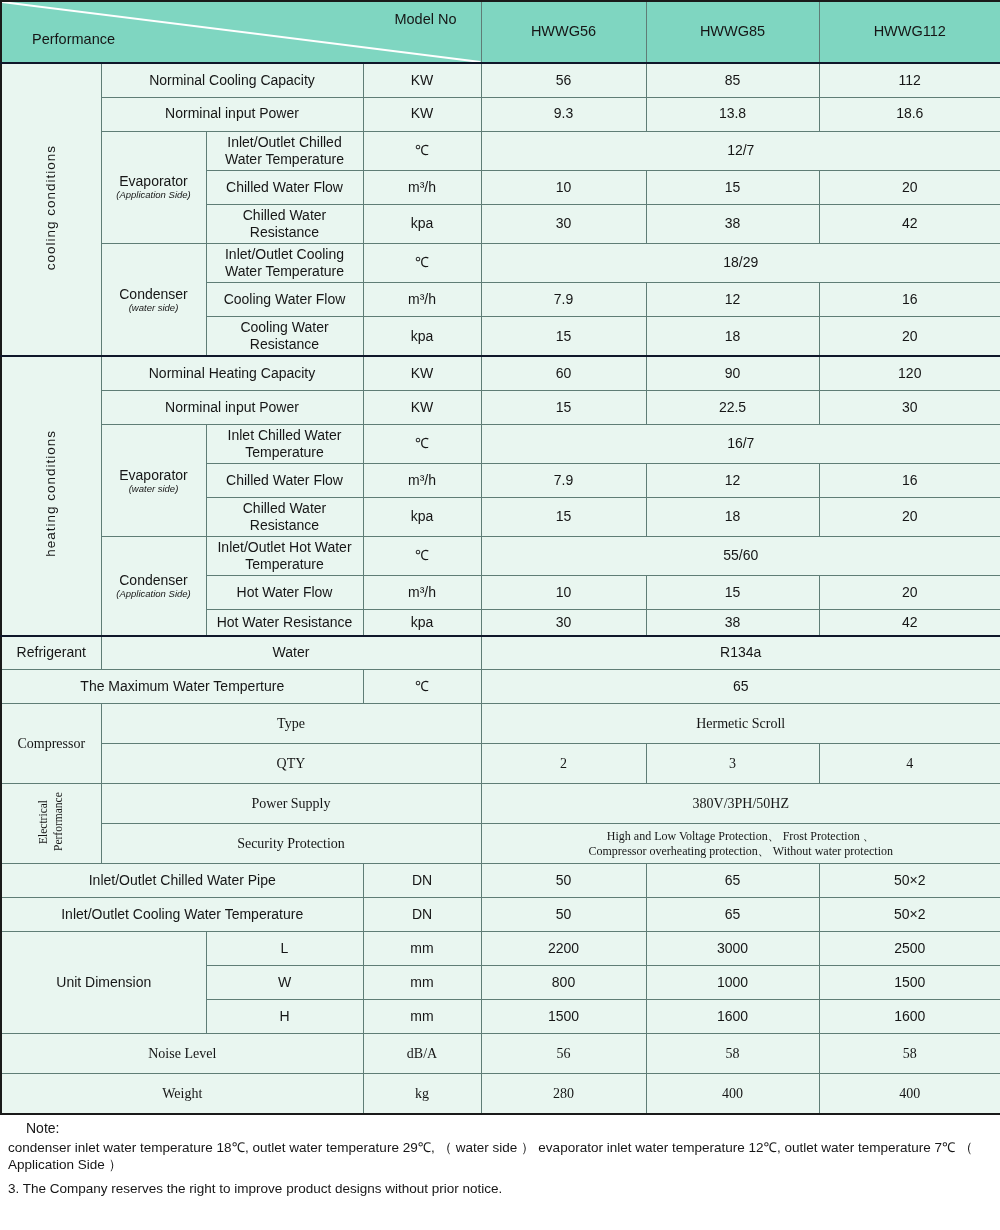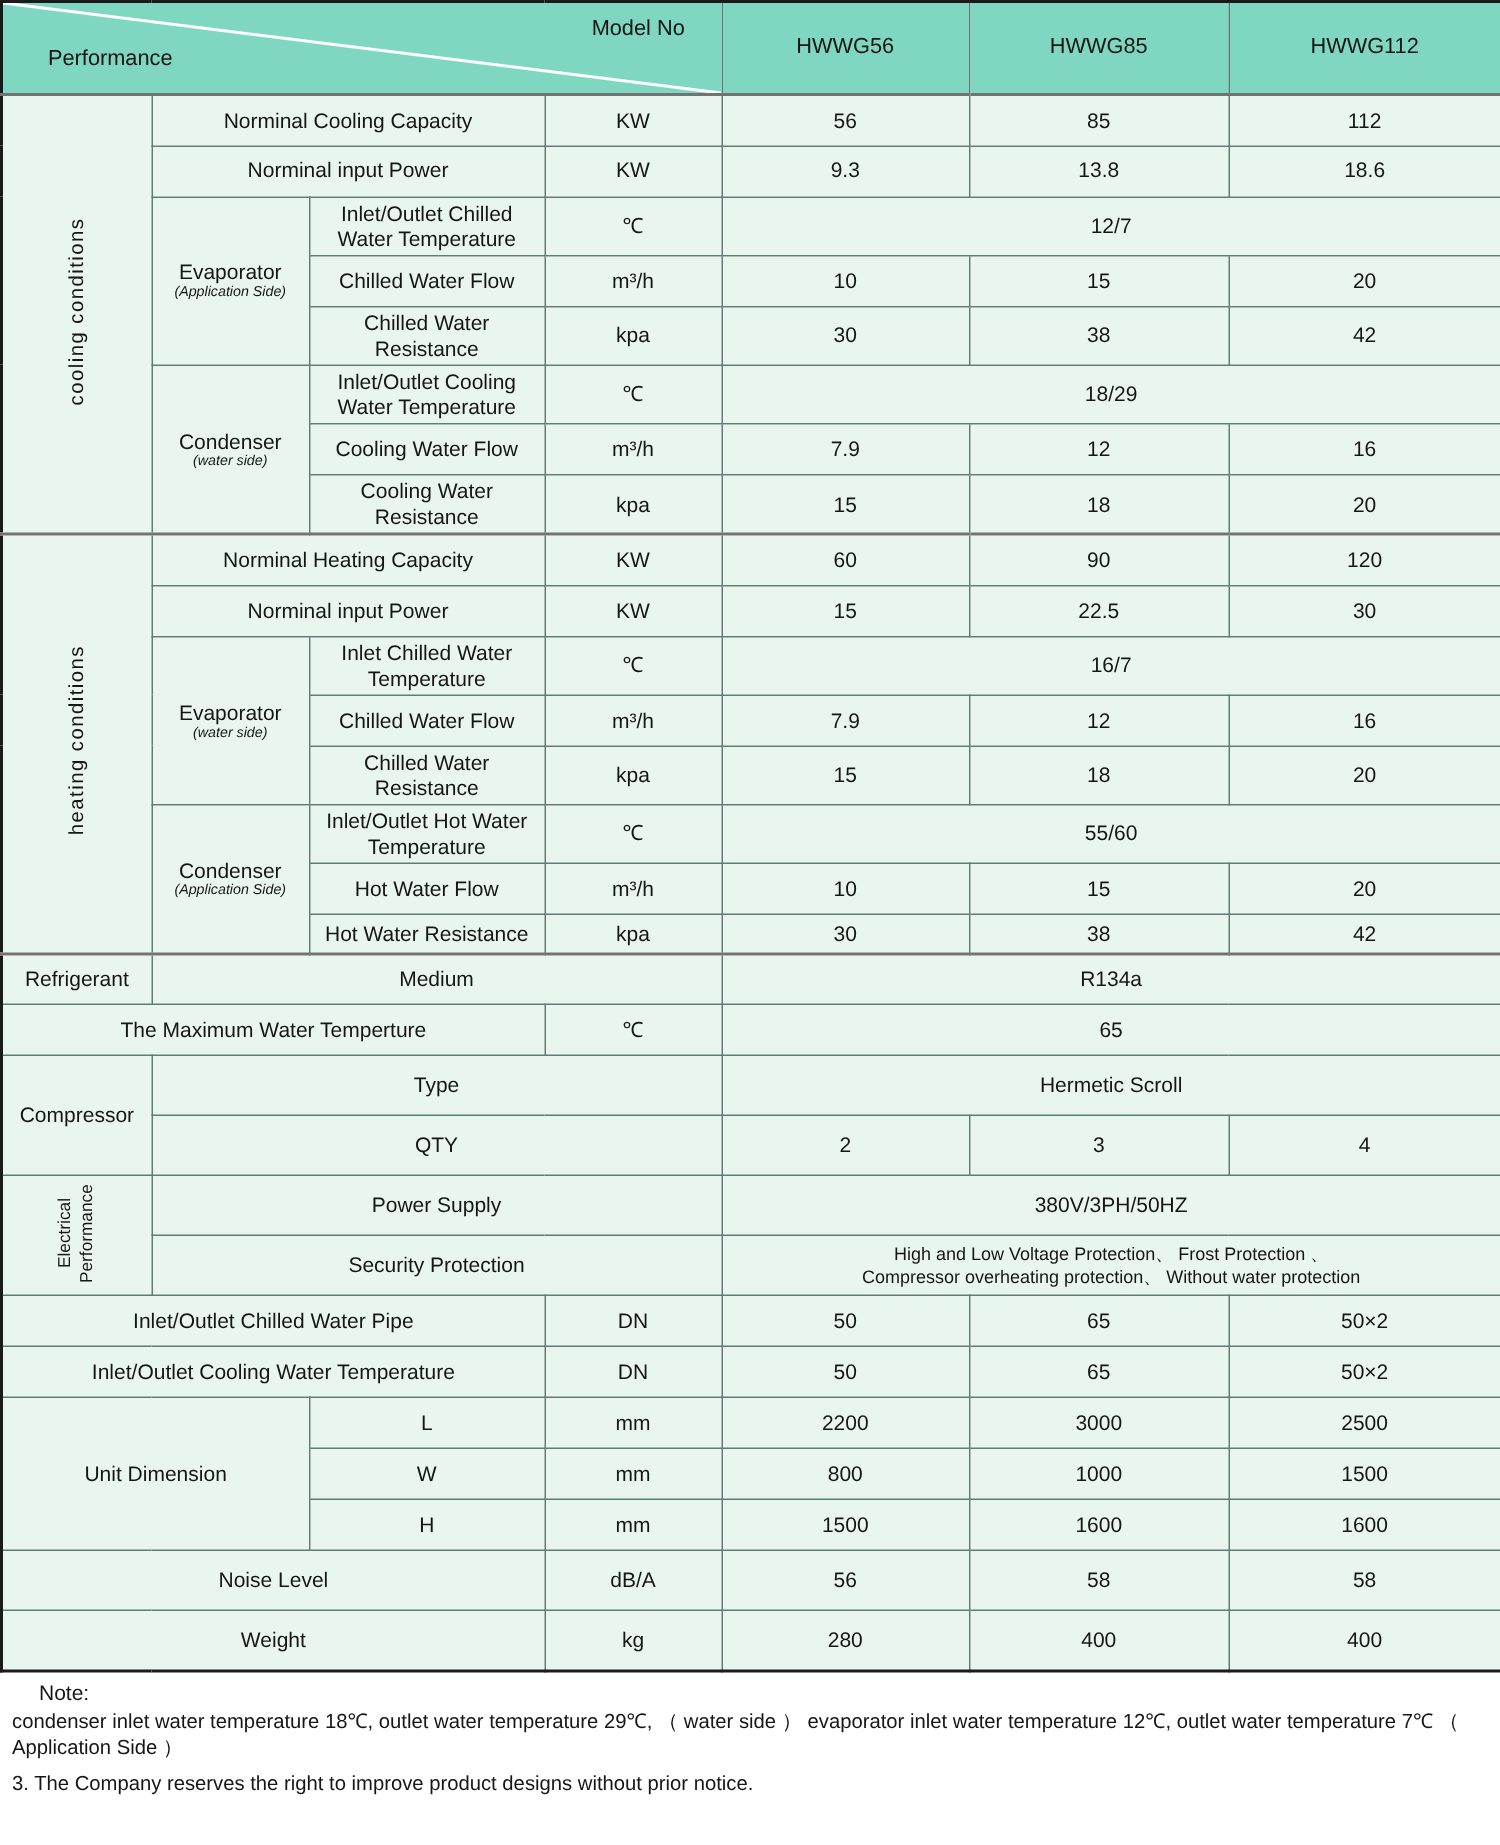--- a/index.html
+++ b/index.html
@@ -2,23 +2,23 @@
 <html><head>
 <meta charset="utf-8">
 <style>
   * { box-sizing: border-box; }
   body { margin: 0; background: #ffffff; font-family: "Liberation Sans", sans-serif; color: #161616; }
   .sheet { width: 1000px; }
   table { border-collapse: collapse; width: 1000px; table-layout: fixed; border: 2px solid #1a1a1a; }
   td { border: 1px solid #5f7d76; background: #e9f6f0; text-align: center; vertical-align: middle;
        font-size: 14px; padding: 2px 4px; height: 26px; line-height: 1.22; overflow: hidden; }
   tr.hdr td { background: #7fd6c1; height: 62px; font-size: 14.5px; }
-  tr.thick td { border-top: 2px solid #737373; }
+  tr.thick td { border-top: 2px solid #0f172a; }
   tr.r34 td { height: 34px; }
-  tr.r40 td { height: 40px; }
+  tr.r40 td { height: 40px; font-family: Liberation Serif, serif; }
   .diag { position: relative; padding: 12px; }
   .diag svg { position: absolute; left: 0; top: 0; width: 100%; height: 100%; display: block; }
   .corner-top { position: absolute; top: 9px; right: 24px; }
   .corner-bottom { position: absolute; left: 30px; bottom: 13px; text-align: right; }
   .vcell { padding: 0; }
   .vtext { display: inline-block; writing-mode: vertical-rl; transform: rotate(180deg);
            font-size: 13.5px; letter-spacing: 1px; line-height: 1.3; }
   .vtext.small { font-size: 11.5px; letter-spacing: 0; max-height: 78px; }
   .subnote { font-size: 9.5px; line-height: 1.1; font-style: italic; }
   .small2 { font-size: 12px; }
@@ -177,21 +177,21 @@
 <tr>
   <td>Hot Water Resistance</td>
   <td>kpa</td>
   <td>30</td>
   <td>38</td>
   <td>42</td>
 </tr>
 
 <tr class="thick r34">
   <td>Refrigerant</td>
-  <td colspan="3">Medium</td>
+  <td colspan="3">Water</td>
   <td colspan="3">R134a</td>
 </tr>
 
 <tr class="r34">
   <td colspan="3">The Maximum Water Temperture</td>
   <td>℃</td>
   <td colspan="3">65</td>
 </tr>
 
 <tr class="r40">

